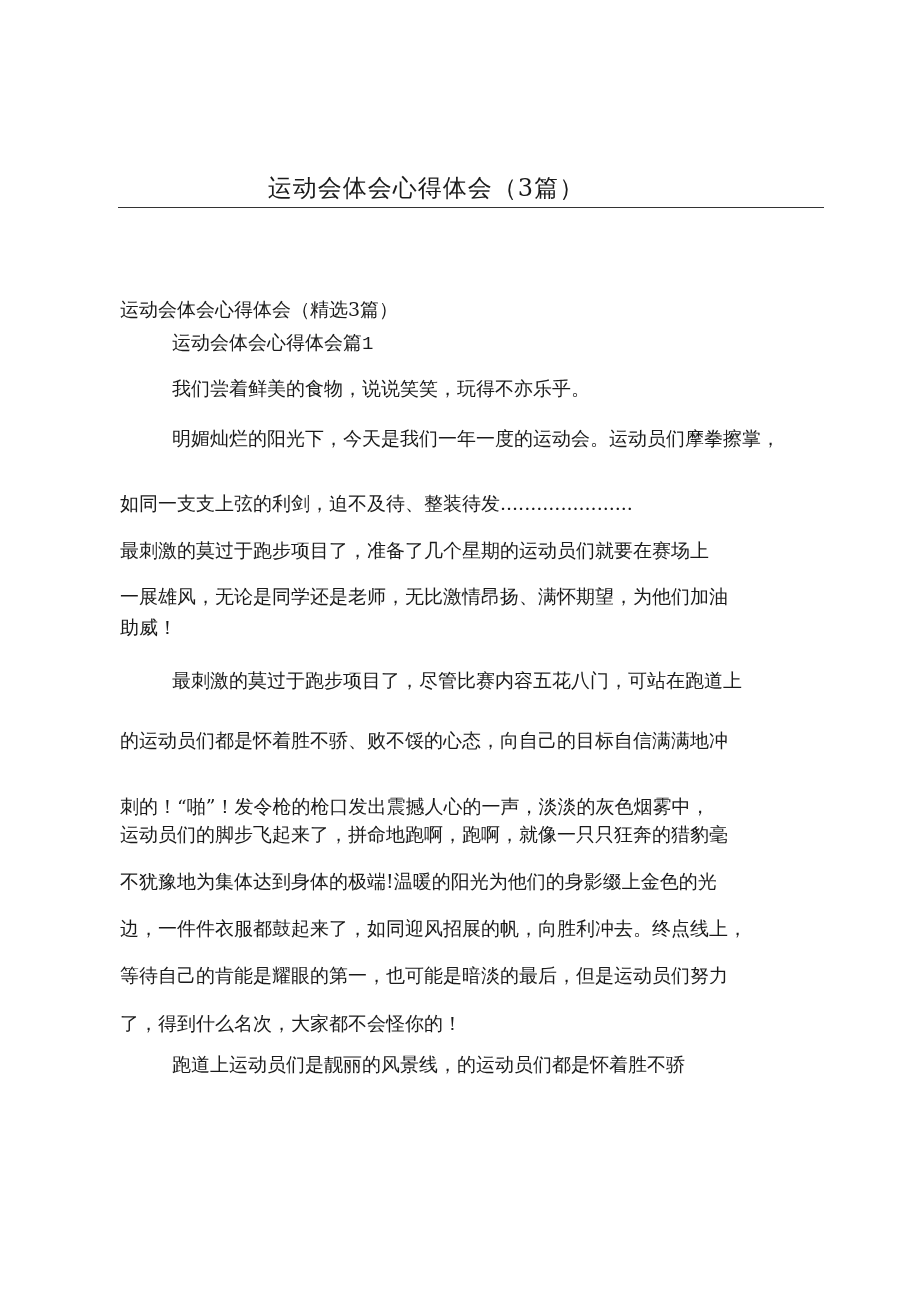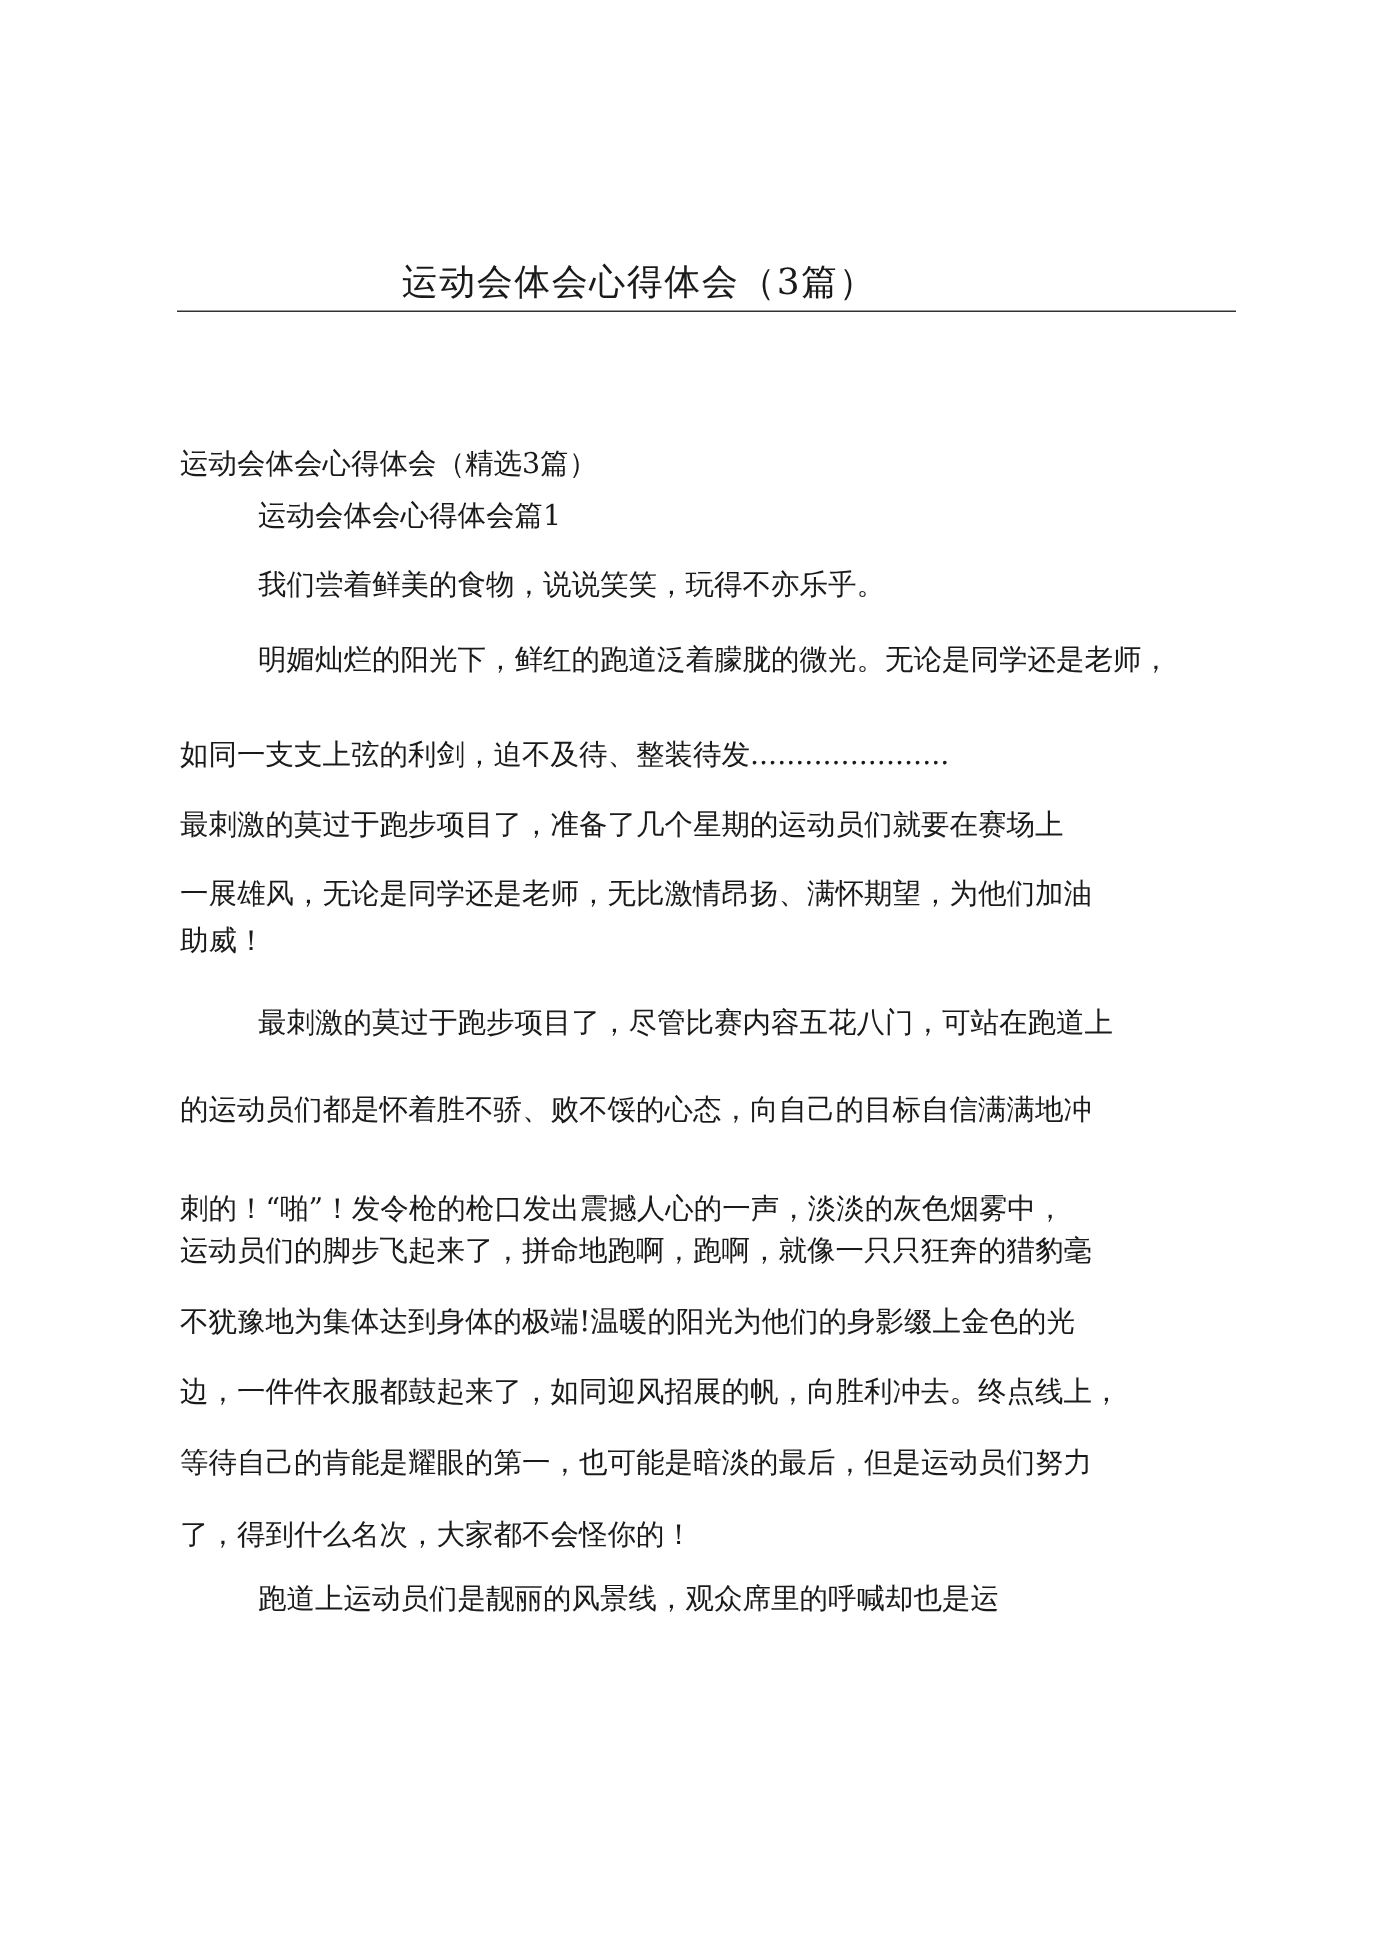--- a/index.html
+++ b/index.html
@@ -4,38 +4,38 @@
 <style>
   html, body { margin: 0; padding: 0; background: #ffffff; }
   body { width: 920px; height: 1301px; position: relative; overflow: hidden;
          font-family: "DejaVu Serif", "Liberation Serif", serif; color: #1a1a1a; }
   .title { position: absolute; left: 0; width: 852px; top: 172px; text-align: center;
            font-size: 24px; letter-spacing: 1px; }
   .rule { position: absolute; left: 118px; width: 706px; top: 207px; height: 0;
           border-top: 1.5px solid #333; }
   .line { position: absolute; font-size: 19px; white-space: nowrap; line-height: 24px; }
   .l0 { left: 120px; margin-top: 11px; }
-  .l1 { left: 172px; }
+  .l1 { left: 172px; font-family: Liberation Mono, monospace; }
 </style>
 </head>
 <body>
 
 <div class="title">运动会体会心得体会（3篇）</div>
 <div class="rule"></div>
 
 <div class="line l0" style="top:286px">运动会体会心得体会（精选3篇）</div>
 <div class="line l1" style="top:332px">运动会体会心得体会篇1</div>
 
 <div class="line l1" style="top:378px">我们尝着鲜美的食物，说说笑笑，玩得不亦乐乎。</div>
-<div class="line l1" style="top:428px">明媚灿烂的阳光下，鲜红的跑道泛着朦胧的微光。无论是同学还是老师，</div>
+<div class="line l1" style="top:428px">明媚灿烂的阳光下，今天是我们一年一度的运动会。运动员们摩拳擦掌，</div>
 <div class="line l0" style="top:480px">如同一支支上弦的利剑，迫不及待、整装待发......................</div>
 <div class="line l0" style="top:527px">最刺激的莫过于跑步项目了，准备了几个星期的运动员们就要在赛场上</div>
 <div class="line l0" style="top:573px">一展雄风，无论是同学还是老师，无比激情昂扬、满怀期望，为他们加油</div>
 <div class="line l0" style="top:604px">助威！</div>
 <div class="line l1" style="top:670px">最刺激的莫过于跑步项目了，尽管比赛内容五花八门，可站在跑道上</div>
 <div class="line l0" style="top:717px">的运动员们都是怀着胜不骄、败不馁的心态，向自己的目标自信满满地冲</div>
 <div class="line l0" style="top:783px">刺的！“啪”！发令枪的枪口发出震撼人心的一声，淡淡的灰色烟雾中，</div>
 <div class="line l0" style="top:811px">运动员们的脚步飞起来了，拼命地跑啊，跑啊，就像一只只狂奔的猎豹毫</div>
 <div class="line l0" style="top:858px">不犹豫地为集体达到身体的极端!温暖的阳光为他们的身影缀上金色的光</div>
 <div class="line l0" style="top:905px">边，一件件衣服都鼓起来了，如同迎风招展的帆，向胜利冲去。终点线上，</div>
 <div class="line l0" style="top:952px">等待自己的肯能是耀眼的第一，也可能是暗淡的最后，但是运动员们努力</div>
 <div class="line l0" style="top:1000px">了，得到什么名次，大家都不会怪你的！</div>
-<div class="line l1" style="top:1054px">跑道上运动员们是靓丽的风景线，观众席里的呼喊却也是运</div>
+<div class="line l1" style="top:1054px">跑道上运动员们是靓丽的风景线，的运动员们都是怀着胜不骄</div>
 
 </body></html>

